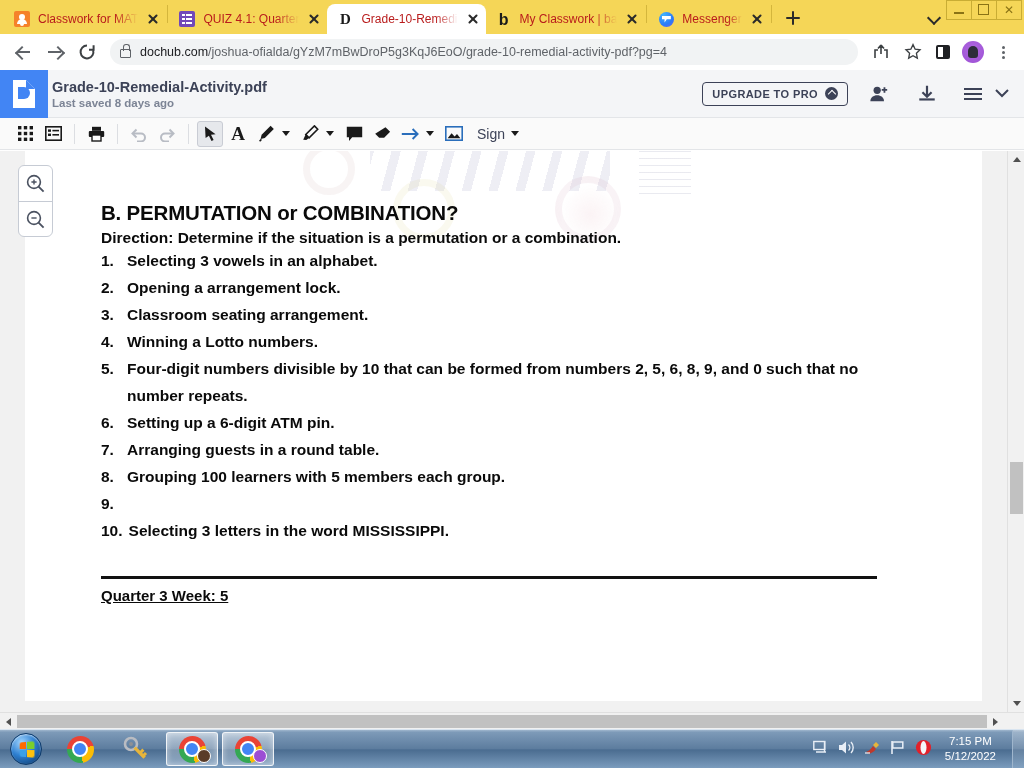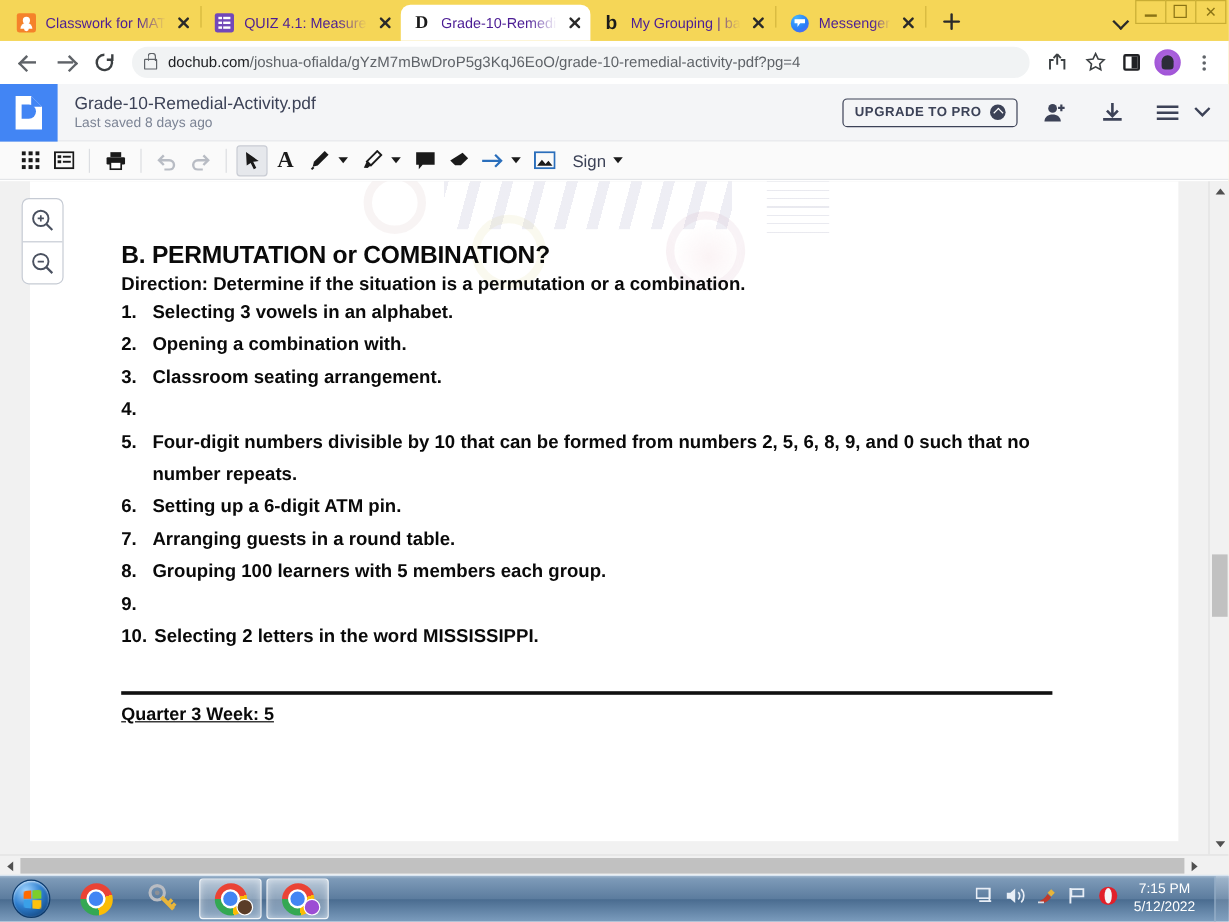--- a/index.html
+++ b/index.html
@@ -60,21 +60,21 @@
     width:15px;height:15px;border-radius:50%;
     background: radial-gradient(circle at 30% 20%, #41b3ff, #2a7cf7 60%, #6f5cf0);
     position:relative;
   }
   .fav-messenger::after{
     content:""; position:absolute; left:3px; top:4px; width:9px; height:7px;
     background:#fff;
     clip-path: polygon(0 0,100% 0,100% 55%,55% 55%,30% 100%,30% 55%,0 55%);
   }
   .tab-title {
-    font-size: 12px; color: #4c1d95; white-space: nowrap;
+    font-size: 12px; color: #b91c1c; white-space: nowrap;
     overflow: hidden; max-width: 108px;
     -webkit-mask-image: linear-gradient(to right,#000 76%,transparent 100%);
             mask-image: linear-gradient(to right,#000 76%,transparent 100%);
   }
   .tab-close {
     width: 18px; height: 18px; margin-left: 6px; flex: 0 0 18px;
     position: relative;
   }
   .tab-close::before, .tab-close::after {
     content: ""; position: absolute; left: 3px; top: 8px;
@@ -163,21 +163,21 @@
   
   .app { background:#fff; height: 659px; position:relative; }
   .app-header {
     height: 48px; display:flex; align-items:center; background:#f4f5f7;
     border-bottom:1px solid #e3e5e8;
   }
   .app-logo {
     width:48px;height:48px;background:#4285f4;
     display:flex;align-items:center;justify-content:center; flex:0 0 48px;
   }
-  .app-titles { padding-left:14px; flex:1; }
+  .app-titles { padding-left:4px; flex:1;font-weight:bold; }
   .app-title { font-size:14.5px; color:#3c4257; }
   .app-sub { font-size:11.5px; color:#7c8495; margin-top:2px; }
   .upgrade-btn {
     border:1px solid #3c4257; border-radius:4px; height:24px;
     display:flex;align-items:center;gap:7px; padding:0 9px;
     font-size:11px; font-weight:bold; letter-spacing:.4px; color:#3c4257;
   }
   .upgrade-dot{ width:13px;height:13px;border-radius:50%;background:#3c4257;position:relative;}
   .upgrade-dot::after{
     content:""; position:absolute; left:4px; top:4px; width:5px;height:5px;
@@ -323,37 +323,37 @@
         </span>
       <span class="tab-title">Classwork for MAT</span>
       <span class="tab-close"></span>
     </div>
     <div class="tab-sep"></div>
 
     <div class="tab inactive">
       <span class="tab-favicon">
           <span class="fav-forms" style="width:16px;height:16px;display:block;"></span>
         </span>
-      <span class="tab-title">QUIZ 4.1: Measure</span>
+      <span class="tab-title">QUIZ 4.1: Quarter</span>
       <span class="tab-close"></span>
     </div>
 
     <div class="tab active">
       <span class="tab-favicon">
           <span class="fav-dochub">D</span>
         </span>
       <span class="tab-title">Grade-10-Remedi</span>
       <span class="tab-close"></span>
     </div>
 
     <div class="tab inactive">
       <span class="tab-favicon">
           <span class="fav-brainly">b</span>
         </span>
-      <span class="tab-title">My Grouping | ba</span>
+      <span class="tab-title">My Classwork | ba</span>
       <span class="tab-close"></span>
     </div>
     <div class="tab-sep"></div>
 
     <div class="tab inactive">
       <span class="tab-favicon">
           <span class="fav-messenger"></span>
         </span>
       <span class="tab-title">Messenger</span>
       <span class="tab-close"></span>
@@ -581,28 +581,29 @@
         <div class="doc">
           <h1>B. PERMUTATION or COMBINATION?</h1>
           <div class="dir">Direction: Determine if the situation is a permutation or a combination.</div>
           <ol>
             <li>
                 <span class="n">1.</span>
                 <span class="t">Selecting 3 vowels in an alphabet.</span>
               </li>
             <li>
                 <span class="n">2.</span>
-                <span class="t">Opening a combination with.</span>
+                <span class="t">Opening a arrangement lock.</span>
               </li>
             <li>
                 <span class="n">3.</span>
                 <span class="t">Classroom seating arrangement.</span>
               </li>
             <li>
                 <span class="n">4.</span>
+                <span class="t">Winning a Lotto numbers.</span>
               </li>
             <li>
                 <span class="n">5.</span>
                 <span class="t">Four-digit numbers divisible by 10 that can be formed from numbers 2, 5, 6, 8, 9, and 0 such that no number repeats.</span>
               </li>
             <li>
                 <span class="n">6.</span>
                 <span class="t">Setting up a 6-digit ATM pin.</span>
               </li>
             <li>
@@ -611,21 +612,21 @@
               </li>
             <li>
                 <span class="n">8.</span>
                 <span class="t">Grouping 100 learners with 5 members each group.</span>
               </li>
             <li>
                 <span class="n">9.</span>
               </li>
             <li>
                 <span class="n">10.</span>
-                <span class="t">Selecting 2 letters in the word MISSISSIPPI.</span>
+                <span class="t">Selecting 3 letters in the word MISSISSIPPI.</span>
               </li>
           </ol>
           <div class="rule"></div>
           <div class="footer-line">Quarter 3 Week: 5</div>
         </div>
       </div>
 
       <div class="vscroll">
         <div class="vs-arrow">
             <span class="tri tri-u"></span>

